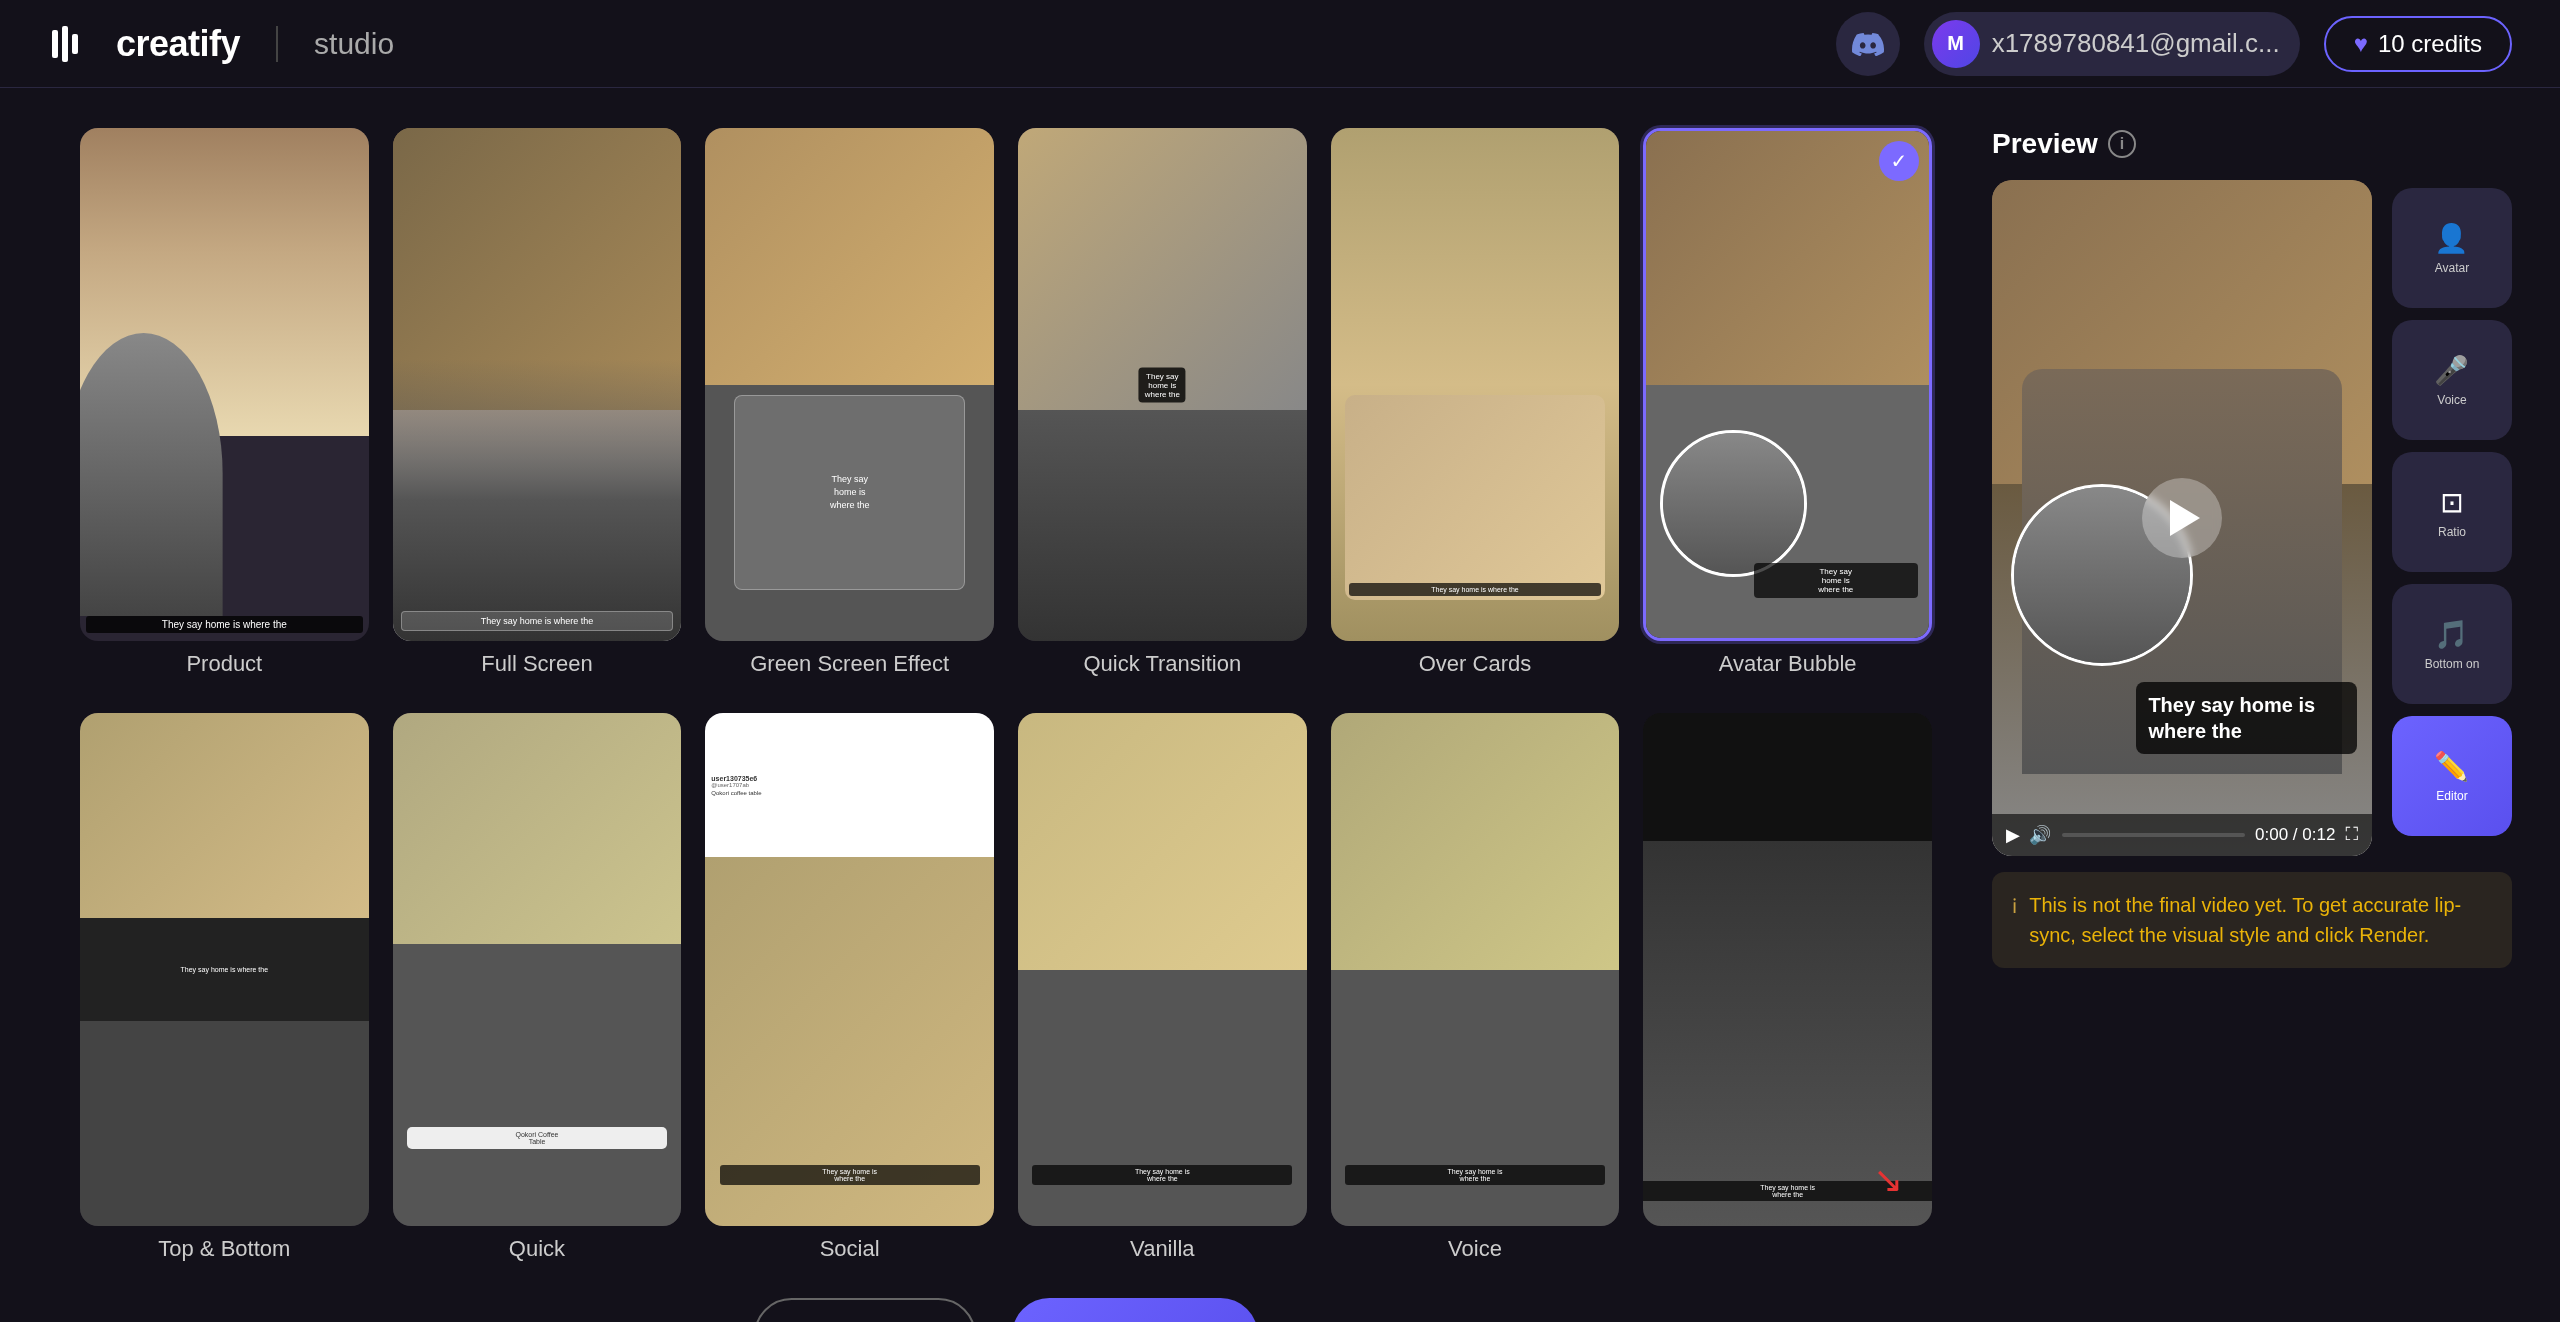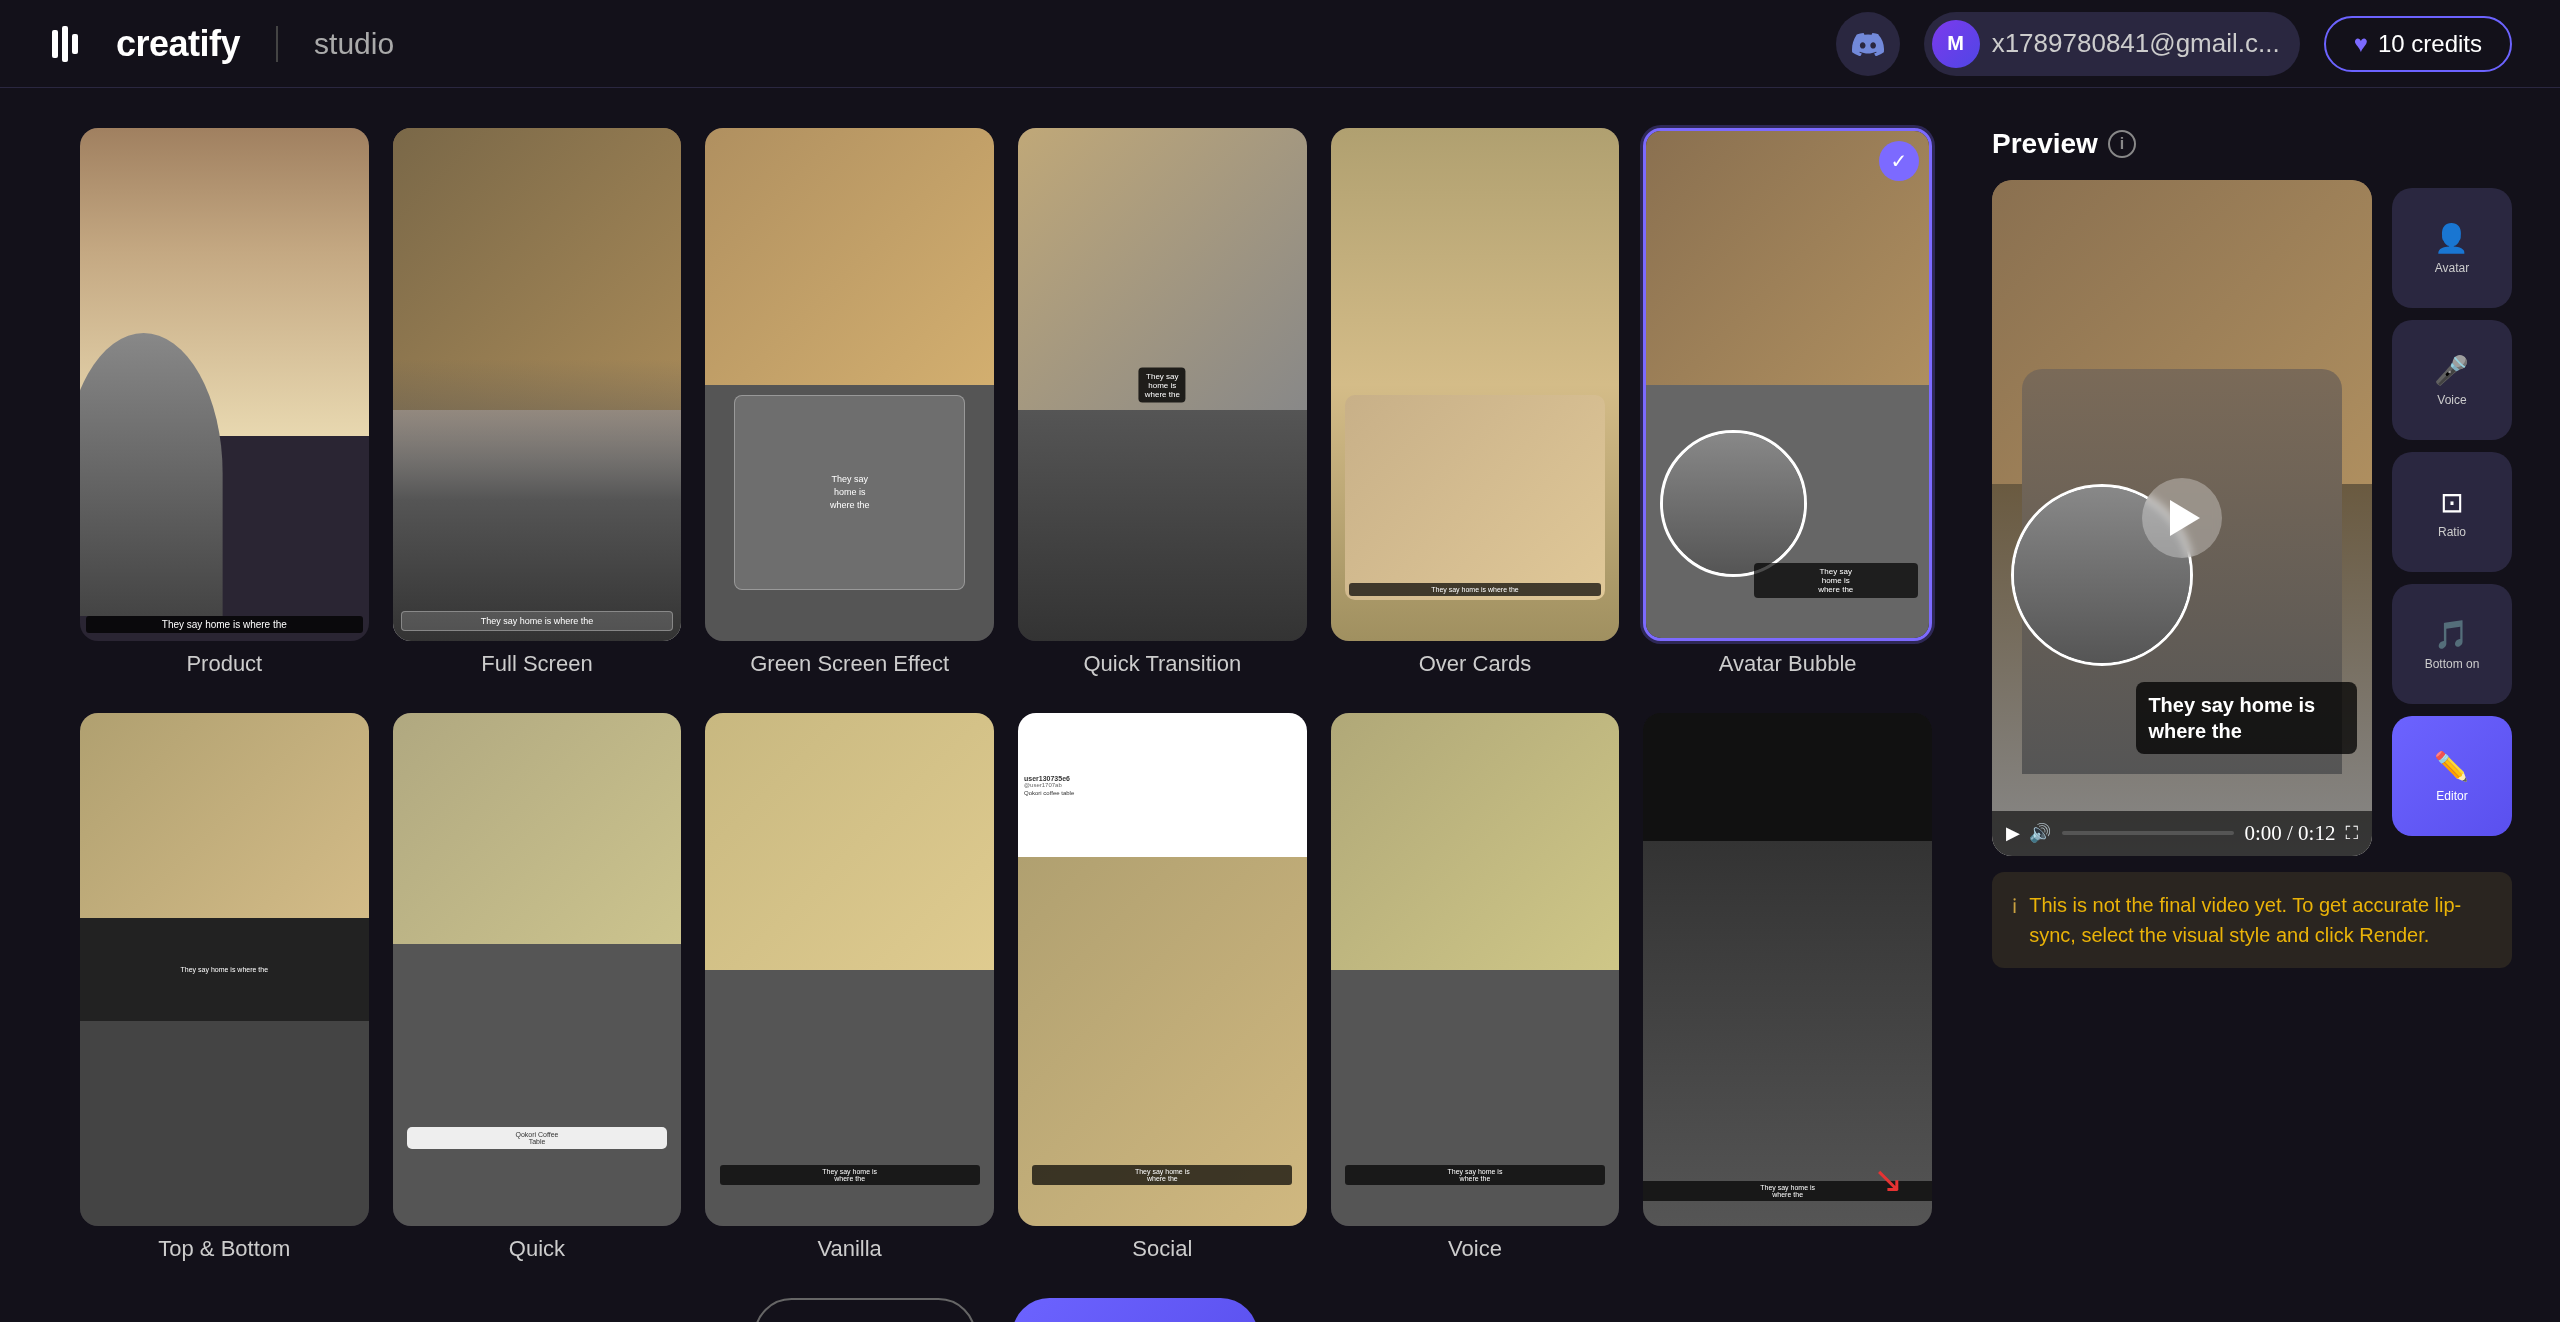--- a/index.html
+++ b/index.html
@@ -417,24 +417,23 @@
       background: #555;
       border-radius: 2px;
     }
     .progress-fill {
       height: 100%;
       width: 0%;
       background: #7c6aff;
       border-radius: 2px;
     }
     .time-display {
-      font-size: 21px;
+      font-size: 17px;
       color: #fff;
       white-space: nowrap;
-      font-family: Liberation Serif, serif;
     }
     .fullscreen-icon { font-size: 18px; color: #fff; }
 
     
     .side-buttons {
       display: flex;
       flex-direction: column;
       gap: 12px;
       padding-top: 8px;
     }
@@ -615,41 +614,41 @@
             <div style="position:absolute;bottom:0;left:0;right:0;height:55%;background:#555;"></div>
             <div style="position:absolute;bottom:15%;left:5%;right:5%;background:rgba(255,255,255,0.9);color:#333;font-size:7px;padding:4px;border-radius:5px;text-align:center;">Qokori Coffee<br>Table</div>
           </div>
         </div>
         <div class="card-label">Quick</div>
       </div>
 
       <div class="video-card">
         <div class="video-thumb">
           <div class="thumb-inner">
-            <div style="position:absolute;top:0;left:0;right:0;height:55%;background:linear-gradient(135deg,#c8b880,#e0cc90);"></div>
-            <div style="position:absolute;bottom:0;left:0;right:0;height:50%;background:#555;"></div>
-            <div style="position:absolute;bottom:8%;left:5%;right:5%;background:rgba(0,0,0,0.7);color:#fff;font-size:7px;padding:3px;border-radius:3px;text-align:center;">They say home is<br>where the</div>
-          </div>
-        </div>
-        <div class="card-label">Vanilla</div>
-      </div>
-
-      <div class="video-card">
-        <div class="video-thumb">
-          <div class="thumb-inner">
             <div style="position:absolute;top:0;left:0;right:0;height:28%;background:#fff;display:flex;flex-direction:column;justify-content:center;padding:4px 6px;">
               <div style="font-size:7px;color:#333;font-weight:700;">user130735e6</div>
               <div style="font-size:6px;color:#666;">@user1707ab</div>
               <div style="font-size:6px;color:#333;margin-top:2px;">Qokori coffee table</div>
             </div>
             <div style="position:absolute;top:28%;left:0;right:0;bottom:0;background:linear-gradient(135deg,#b0a070,#d0b880);"></div>
             <div style="position:absolute;bottom:8%;left:5%;right:5%;background:rgba(0,0,0,0.7);color:#fff;font-size:7px;padding:3px;border-radius:3px;text-align:center;">They say home is<br>where the</div>
           </div>
         </div>
         <div class="card-label">Social</div>
+      </div>
+
+      <div class="video-card">
+        <div class="video-thumb">
+          <div class="thumb-inner">
+            <div style="position:absolute;top:0;left:0;right:0;height:55%;background:linear-gradient(135deg,#c8b880,#e0cc90);"></div>
+            <div style="position:absolute;bottom:0;left:0;right:0;height:50%;background:#555;"></div>
+            <div style="position:absolute;bottom:8%;left:5%;right:5%;background:rgba(0,0,0,0.7);color:#fff;font-size:7px;padding:3px;border-radius:3px;text-align:center;">They say home is<br>where the</div>
+          </div>
+        </div>
+        <div class="card-label">Vanilla</div>
       </div>
 
       <div class="video-card">
         <div class="video-thumb">
           <div class="thumb-inner">
             <div style="position:absolute;top:0;left:0;right:0;height:55%;background:linear-gradient(135deg,#b0a878,#d0c888);"></div>
             <div style="position:absolute;bottom:0;left:0;right:0;height:50%;background:#555;"></div>
             <div style="position:absolute;bottom:8%;left:5%;right:5%;background:rgba(0,0,0,0.7);color:#fff;font-size:7px;padding:3px;border-radius:3px;text-align:center;">They say home is<br>where the</div>
           </div>
         </div>

